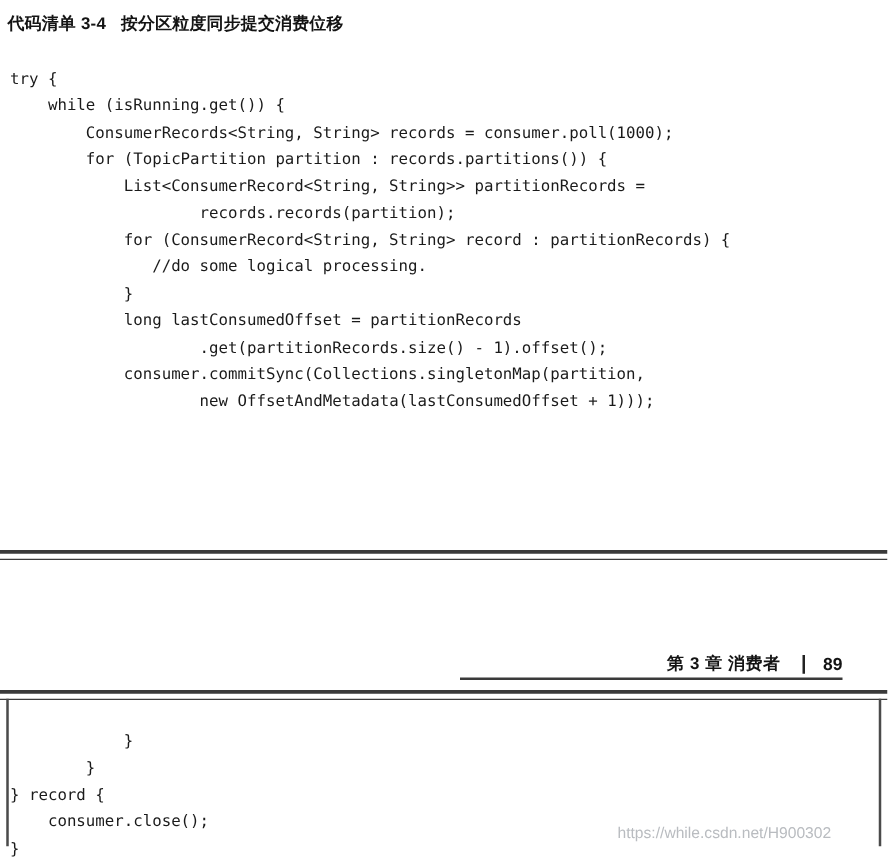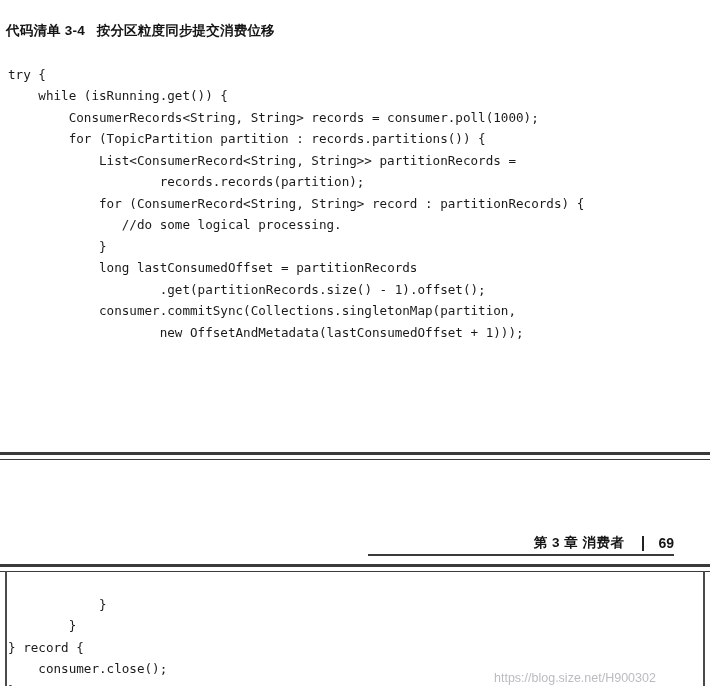--- a/index.html
+++ b/index.html
@@ -11,21 +11,21 @@
     width: 710px;
     height: 686px;
     position: relative;
     font-family: "Liberation Sans", sans-serif;
     color: #111111;
     overflow: hidden;
   }
 
   .page {
     position: absolute;
-    left: 0; top: 16px;
+    left: 0; top: 4px;
     width: 710px;
     height: 535px;
   }
 
   
   .caption {
     position: absolute;
     left: 6px;
     top: 6px;
     font-size: 13.5px;
@@ -132,28 +132,28 @@
   <pre class="code code-top"><span class="ln"><span></span><span>try {</span></span><span class="ln"><span>    </span><span>while (isRunning.get()) {</span></span><span class="ln"><span>        </span><span>ConsumerRecords&lt;String, String&gt; records = consumer.poll(1000);</span></span><span class="ln"><span>        </span><span>for (TopicPartition partition : records.partitions()) {</span></span><span class="ln"><span>            </span><span>List&lt;ConsumerRecord&lt;String, String&gt;&gt; partitionRecords =</span></span><span class="ln"><span>                </span><span>    records.records(partition);</span></span><span class="ln"><span>            </span><span>for (ConsumerRecord&lt;String, String&gt; record : partitionRecords) {</span></span><span class="ln"><span>            </span><span>   //do some logical processing.</span></span><span class="ln"><span>            </span><span>}</span></span><span class="ln"><span>            </span><span>long lastConsumedOffset = </span><span class="b">partitionRecords</span></span><span class="ln"><span>                </span><span>    </span><span class="b">.get(partitionRecords.size() - 1).offset();</span></span><span class="ln"><span>            </span><span>consumer.commitSync(Collections.singletonMap(partition,</span></span><span class="ln"><span>                </span><span>    </span><span class="b">new OffsetAndMetadata(lastConsumedOffset + 1)));</span></span></pre>
 
   <div class="rule rule-top-thick"></div>
   <div class="rule rule-mid-thin"></div>
 
   <div class="ghost">  </div>
 
   <div class="footer">
     <span class="chap">第 3 章   消费者</span>
     <span class="bar"></span>
-    <span class="pageno">69</span>
+    <span class="pageno">89</span>
   </div>
 
   <div class="rule rule-footer"></div>
 
   <div class="rule rule-bottom-thick"></div>
   <div class="rule rule-bottom-thin"></div>
 
   <div class="edge edge-left-lower"></div>
   <div class="edge edge-right-lower"></div>
 
   <pre class="code code-bottom"><span class="ln"><span>            </span><span>}</span></span><span class="ln"><span>        </span><span>}</span></span><span class="ln"><span></span><span>} record {</span></span><span class="ln"><span>    </span><span>consumer.close();</span></span><span class="ln"><span></span><span>}</span></span></pre>
 
-  <div class="watermark">https://blog.size.net/H900302</div>
+  <div class="watermark">https://while.csdn.net/H900302</div>
 
 </div>
 
 </body></html>

